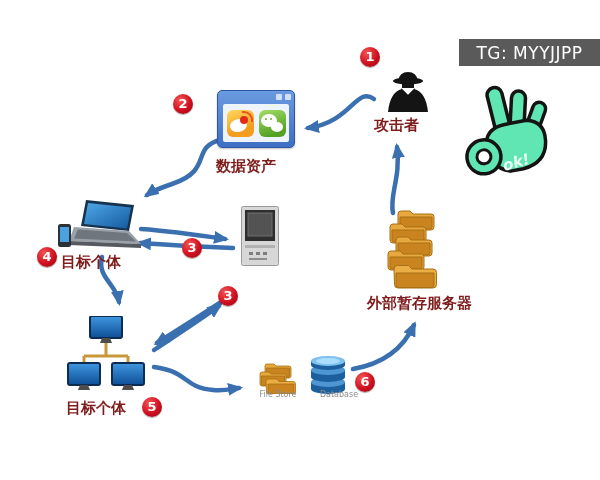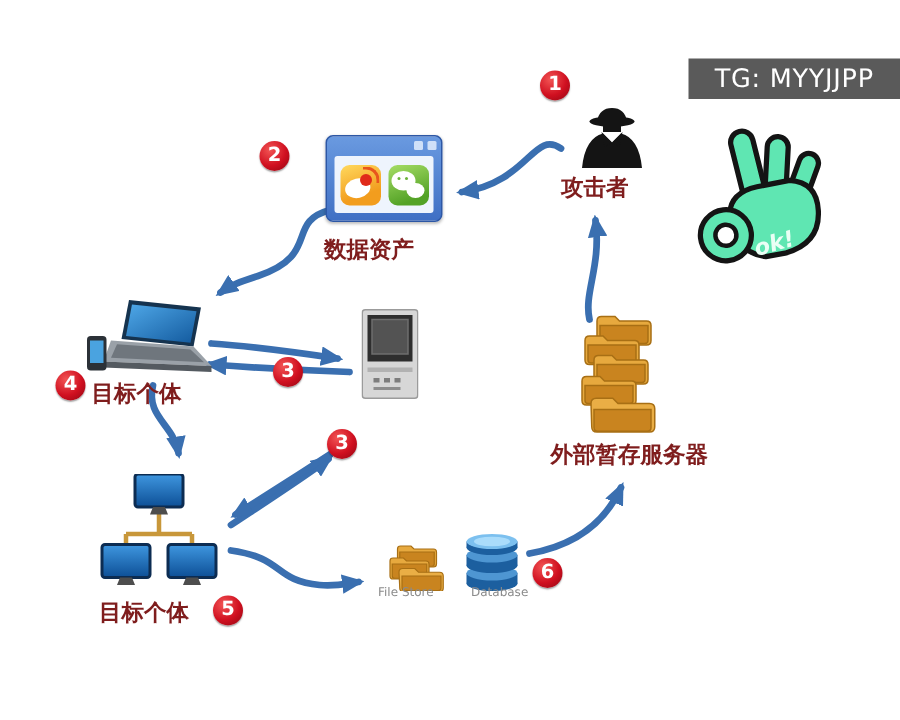--- a/index.html
+++ b/index.html
@@ -15,21 +15,21 @@
   .banner.bottom{left:6px;top:441px;width:210px;height:37px;font-size:16px;}
 
   
   .badge{position:absolute;width:20px;height:20px;border-radius:50%;
          background:radial-gradient(circle at 35% 30%, #f25454 0%, #d01020 55%, #8f0613 100%);
          color:#fff;font-size:13px;font-weight:700;line-height:20px;text-align:center;
          box-shadow:0 1px 1px rgba(0,0,0,.35);}
 
   
   .nlabel{position:absolute;color:#7f1d1d;font-weight:600;font-size:15px;}
-  .slabel{position:absolute;color:#8b8b8b;font-size:8px;}
+  .slabel{position:absolute;color:#8b8b8b;font-size:8px;text-align:center;}
 
   
   .browser{position:absolute;left:217px;top:90px;width:76px;height:56px;border-radius:5px;
            background:linear-gradient(180deg,#6a9ae0 0%,#3f6fc4 100%);
            border:1px solid #2d57a5;box-shadow:0 1px 2px rgba(0,0,0,.25);}
   .browser .sq{position:absolute;top:3px;width:6px;height:6px;background:#cfe0f8;border-radius:1px;}
   .browser .sq.a{right:12px;} .browser .sq.b{right:3px;}
   .browser .panel{position:absolute;left:5px;right:5px;top:13px;bottom:5px;background:#eef4fd;
                   border-radius:2px;display:flex;align-items:center;justify-content:center;gap:5px;}
   .appico{width:27px;height:27px;border-radius:6px;position:relative;overflow:hidden;}

